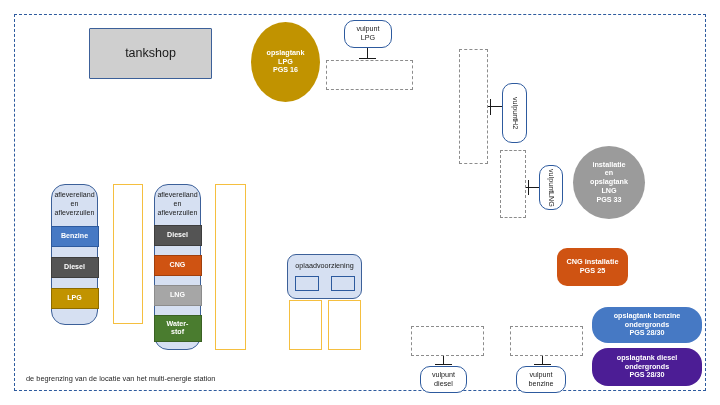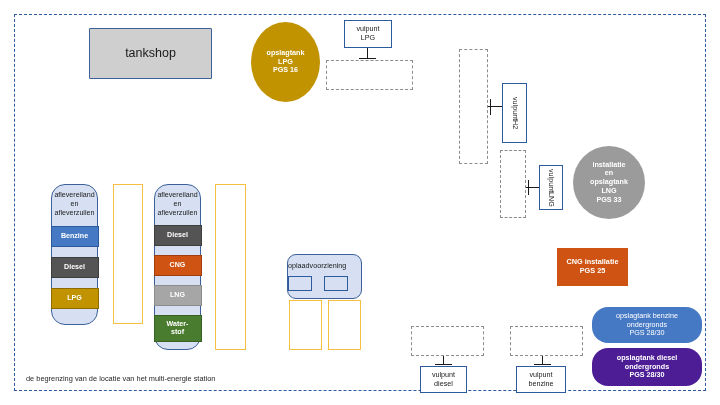--- a/index.html
+++ b/index.html
@@ -19,42 +19,42 @@
     background:transparent;
   }
 
   .caption{
     font-size:7.4px;color:#262626;white-space:nowrap;
   }
 
   
   .node{
     display:flex;align-items:center;justify-content:center;
-    text-align:center;line-height:1.22;
+    text-align:center;line-height:1.22;border-radius:10px;
   }
   .node span{display:block;}
 
   .tankshop{
     background:#cfcfcf;border:1.2px solid #3c6099;border-radius:1px;
     font-size:12.5px;color:#1a1a1a;
   }
 
   .ellipse{border-radius:50%;color:#ffffff;font-size:7.2px;font-weight:bold;}
   .lpg-tank{background:#c19300;}
   .lng-tank{background:#9b9b9b;}
 
   .greenbox{
     background:#4a7c2f;border:1.2px solid #3c6099;border-radius:10px;
     color:#ffffff;font-size:7.3px;font-weight:bold;
   }
   .cngbox{
     background:#cf5312;color:#ffffff;font-size:7.3px;font-weight:bold;
   }
   .pillblue{
-    background:#4679c4;border-radius:16px;color:#ffffff;font-size:7.2px;font-weight:normal;
+    background:#4679c4;border-radius:16px;color:#ffffff;font-size:7.2px;font-weight:bold;
   }
   .pillgray{
     background:#4c1d95;border-radius:16px;color:#ffffff;font-size:7.2px;font-weight:bold;text-align:center;
   }
 
   
   .vulpunt{
     background:#ffffff;border:1.1px solid #2d5a9e;
     color:#1a1a1a;font-size:7.2px;
   }
@@ -94,21 +94,21 @@
   .c-waterstof{background:#4a7c2f;border:1px solid #3a6124;}
 
   
   .yellow{
     border:1.4px solid #f5bf3f;background:#ffffff;
   }
 
   
   .charge{
     background:#d6e0f2;border:1.4px solid #3c6099;border-radius:9px;
-    display:flex;flex-direction:column;
+    display:flex;flex-direction:column;align-items:center;
   }
   .charge-title{font-size:7.2px;color:#1a1a1a;margin-top:6px;}
   .charge-ports{display:flex;gap:12px;margin-top:6px;}
   .port{width:22px;height:13px;background:#d6e0f2;border:1.2px solid #2d5a9e;}
 </style>
 </head>
 <body>
 
 <div id="canvas">
 

